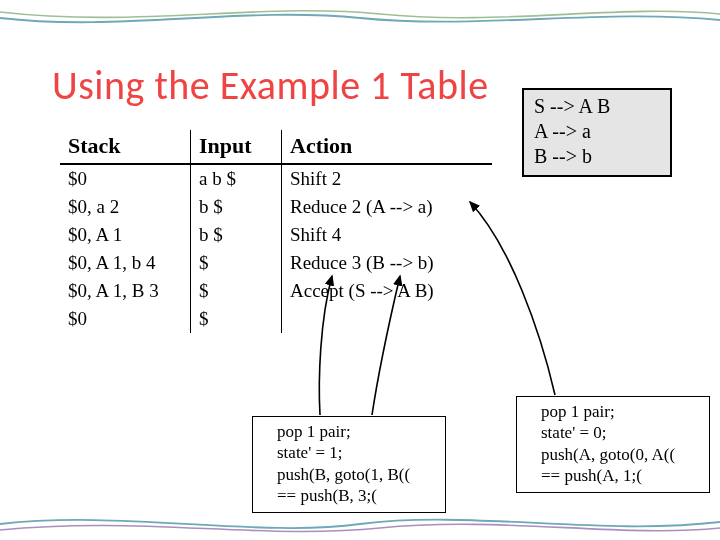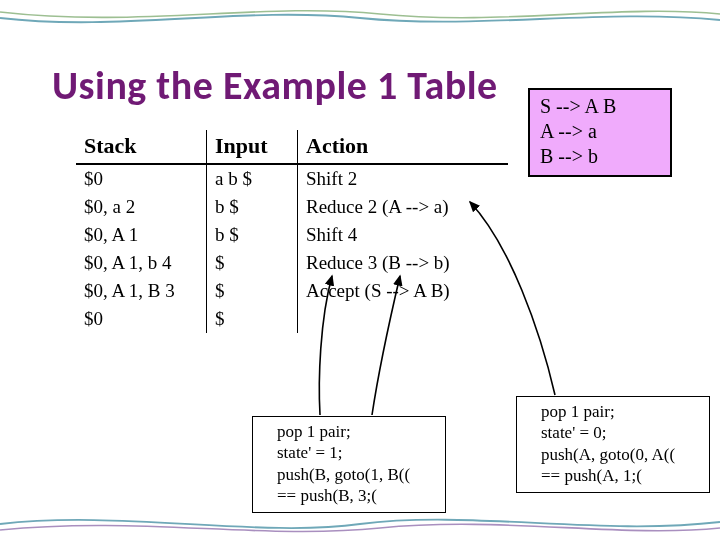--- a/index.html
+++ b/index.html
@@ -35,28 +35,28 @@
   }
   .deco-top svg, .deco-bottom svg {
     width: 100%; height: 100%;
   }
   .title {
     position: absolute;
     top: 34px;
     left: 52px;
     font-family: Calibri, "Segoe UI", Arial, sans-serif;
     font-size: 40px;
-    font-weight: 700;
-    color: #701a75;
+    font-weight: 400;
+    color: #ef4444;
     letter-spacing: 0.5px;
   }
   .parse-table {
     position: absolute;
     top: 130px;
-    left: 76px;
+    left: 60px;
     border-collapse: collapse;
     font-size: 19px;
   }
   .parse-table th, .parse-table td {
     border-left: 1px solid #0f172a;
     border-right: 1px solid #000;
     padding: 3px 12px 3px 8px;
     text-align: left;
     vertical-align: middle;
     white-space: nowrap;
@@ -72,24 +72,24 @@
   .col-stack  { min-width: 110px; }
   .col-input  { min-width: 70px; }
   .col-action { min-width: 190px; }
 
   .grammar-box {
     position: absolute;
     top: 88px;
     right: 48px;
     width: 118px;
     border: 2px solid #000;
-    padding: 4px 12px 6px 10px;
+    padding: 4px 18px 6px 10px;
     font-size: 20px;
     line-height: 1.25;
-    background: #f0abfc;
+    background: #e5e5e5;
   }
 
   .note-box {
     position: absolute;
     border: 1px solid #000;
     background: #fff;
     font-size: 17px;
     line-height: 1.25;
     padding: 4px 8px 6px 24px;
   }

